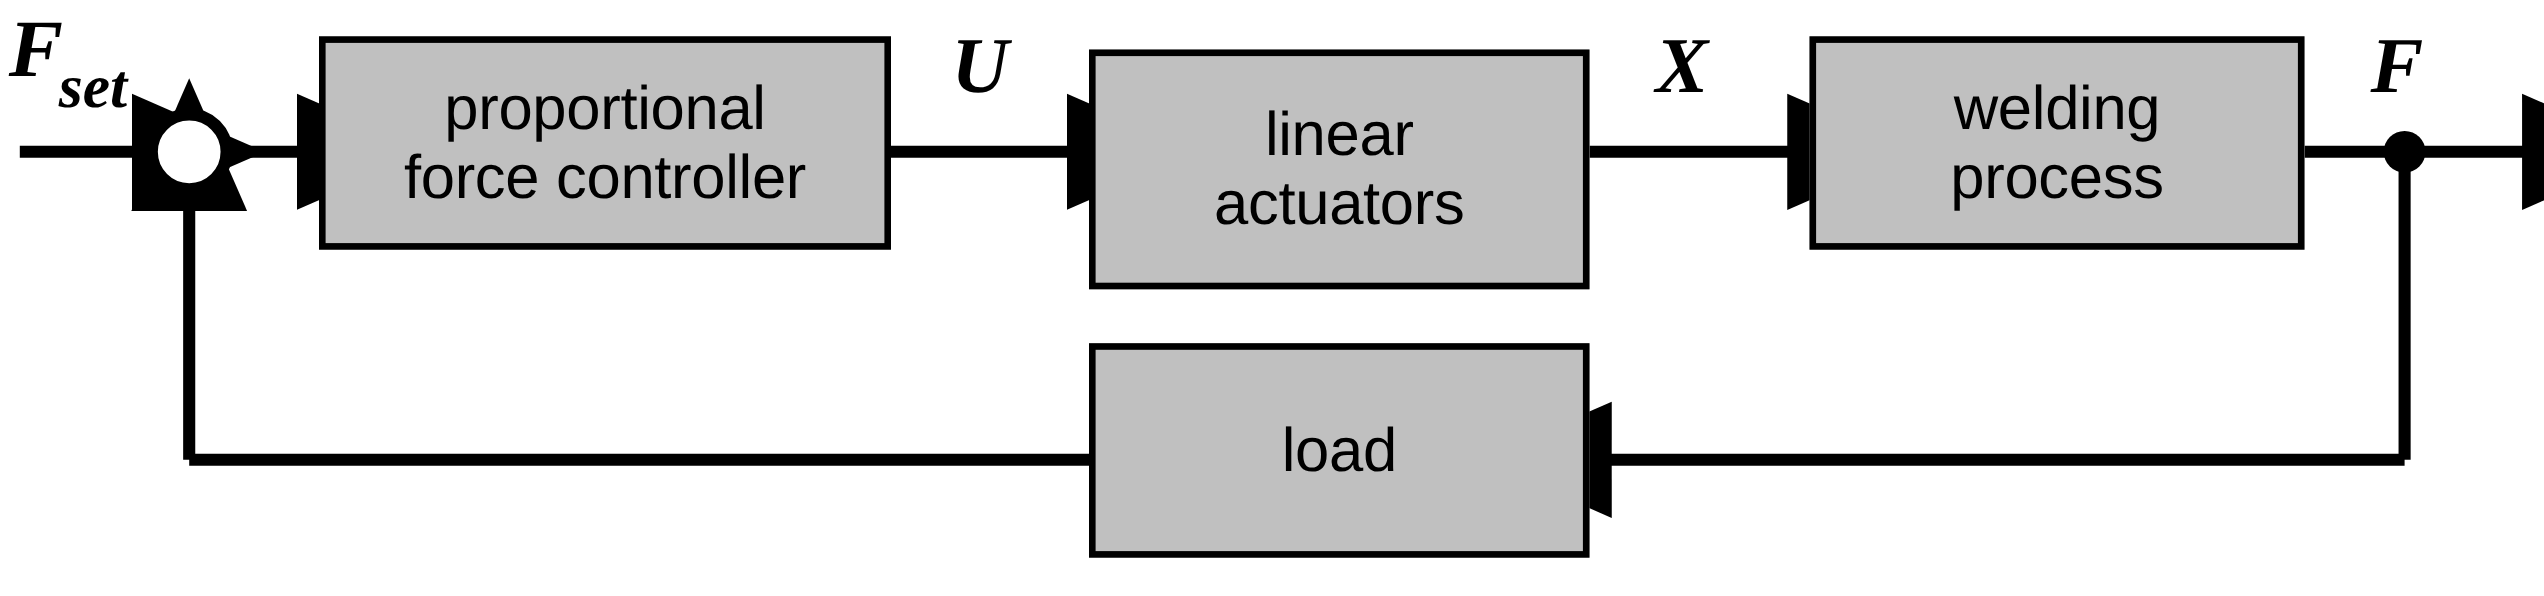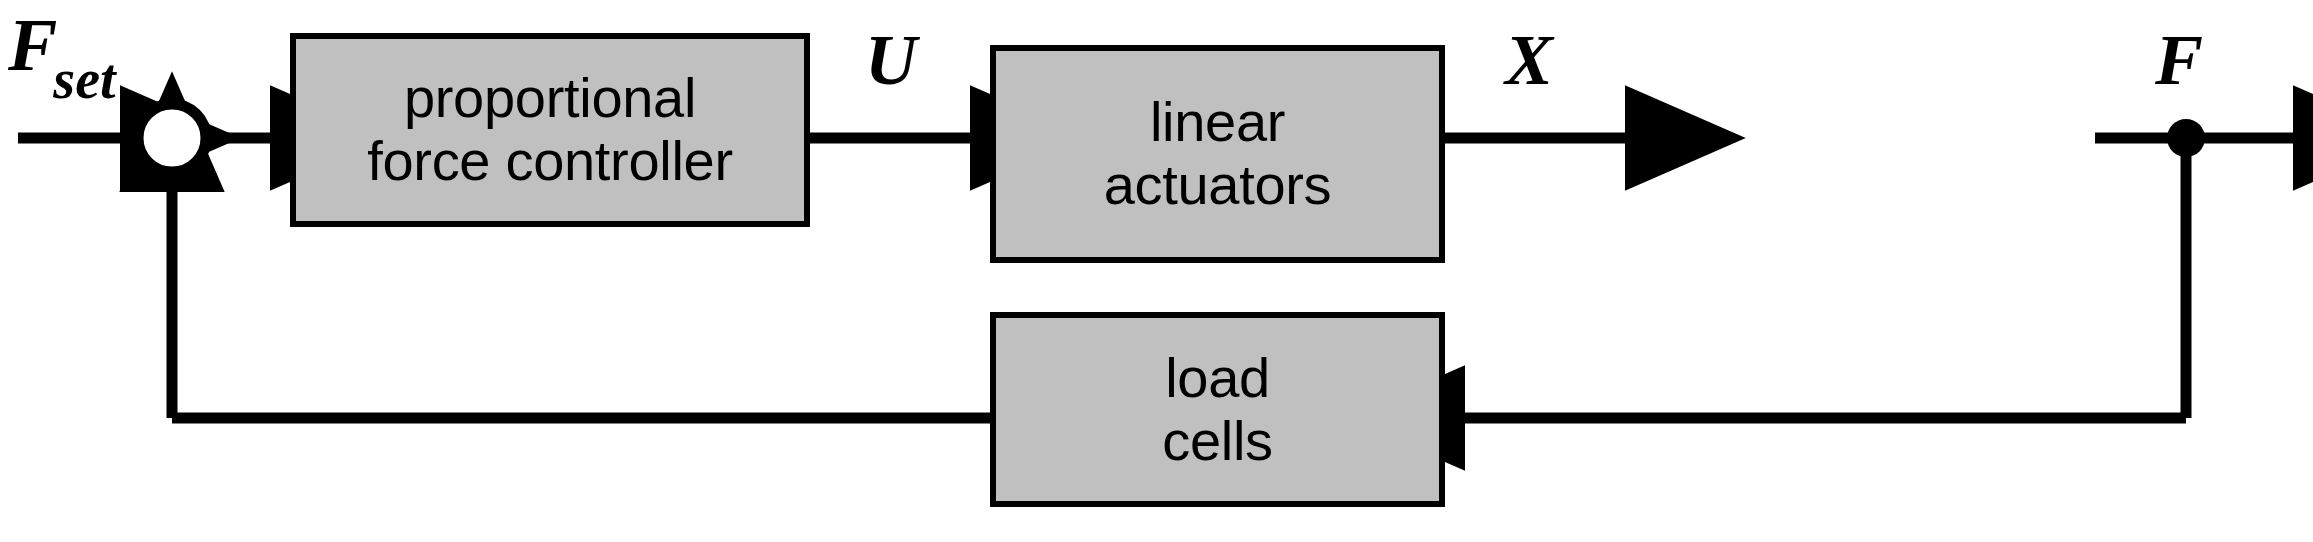--- a/index.html
+++ b/index.html
@@ -132,24 +132,27 @@
   <div class="block" id="block-controller">
     <span class="line">proportional</span>
     <span class="line bold-lead"><b>force</b><span> controller</span></span>
   </div>
 
   <div class="block" id="block-actuators">
     <span class="line">linear</span>
     <span class="line">actuators</span>
   </div>
 
+  <div class="block" id="block-process">
+    <span class="line">welding</span>
+    <span class="line">process</span>
+  </div>
 
   <div class="block" id="block-loadcells">
     <span class="line">load</span>
-    <span class="line">cells</span>
   </div>
 
   <div class="sig-label" id="label-fset"><span>F</span><span class="sub">set</span></div>
 
   <div class="sig-label" id="label-u">U</div>
 
   <div class="sig-label" id="label-x">X</div>
 
   <div class="sig-label" id="label-f">F</div>
 

